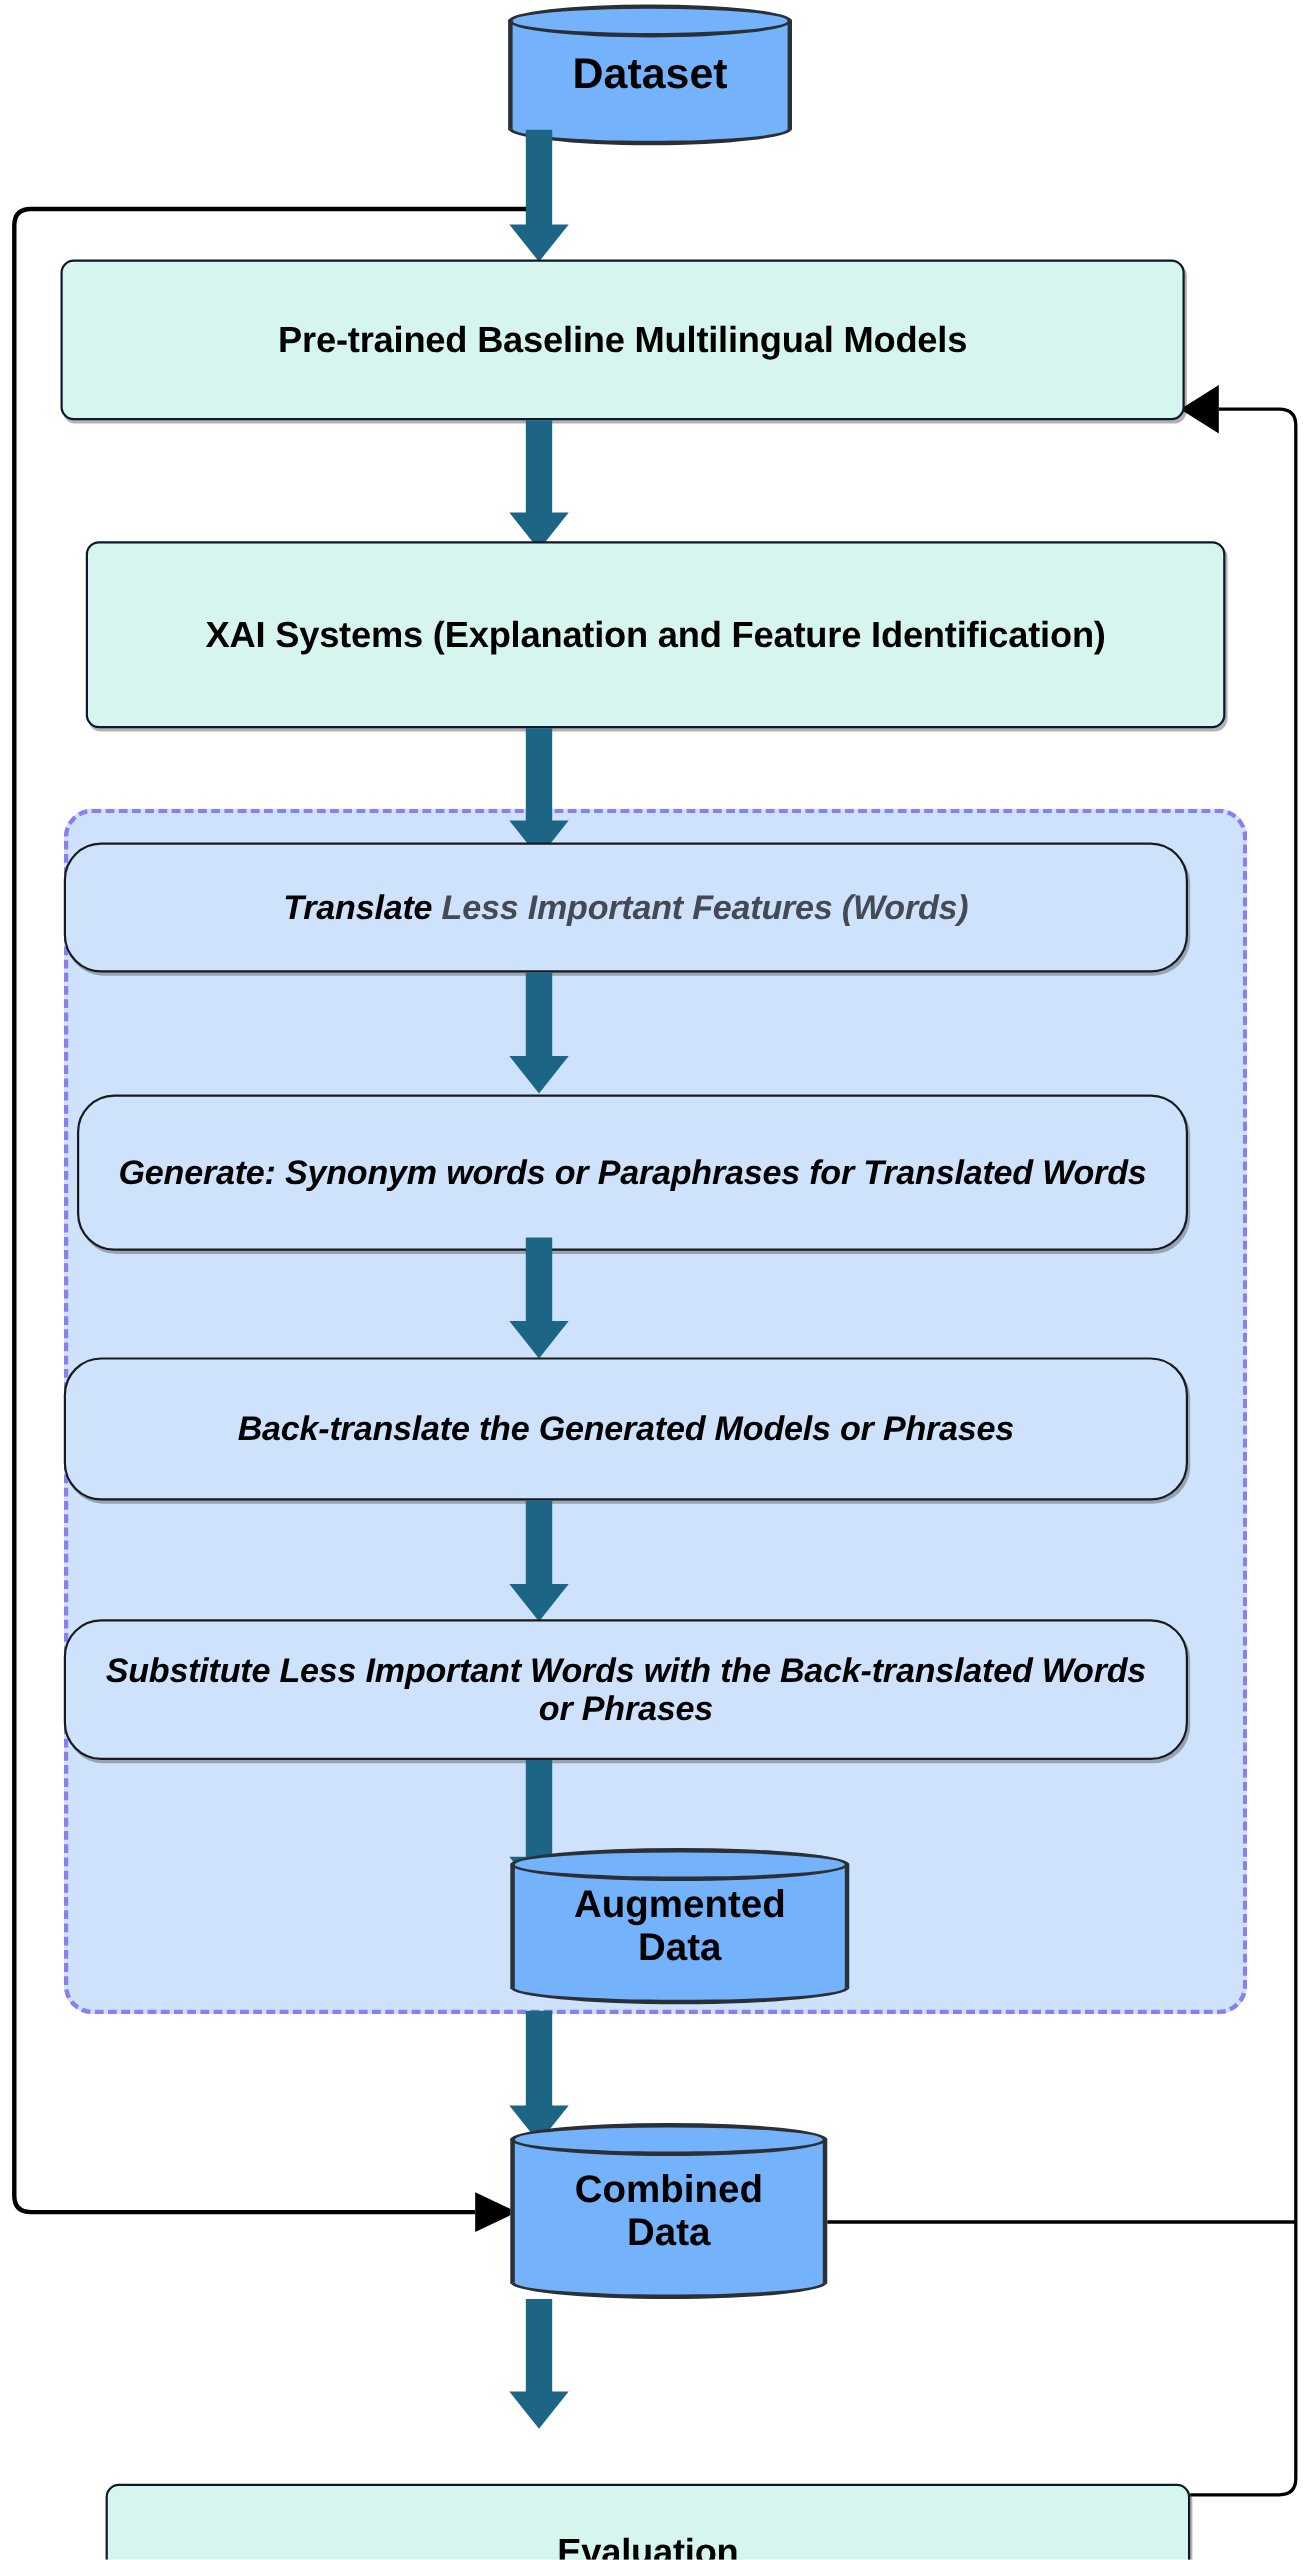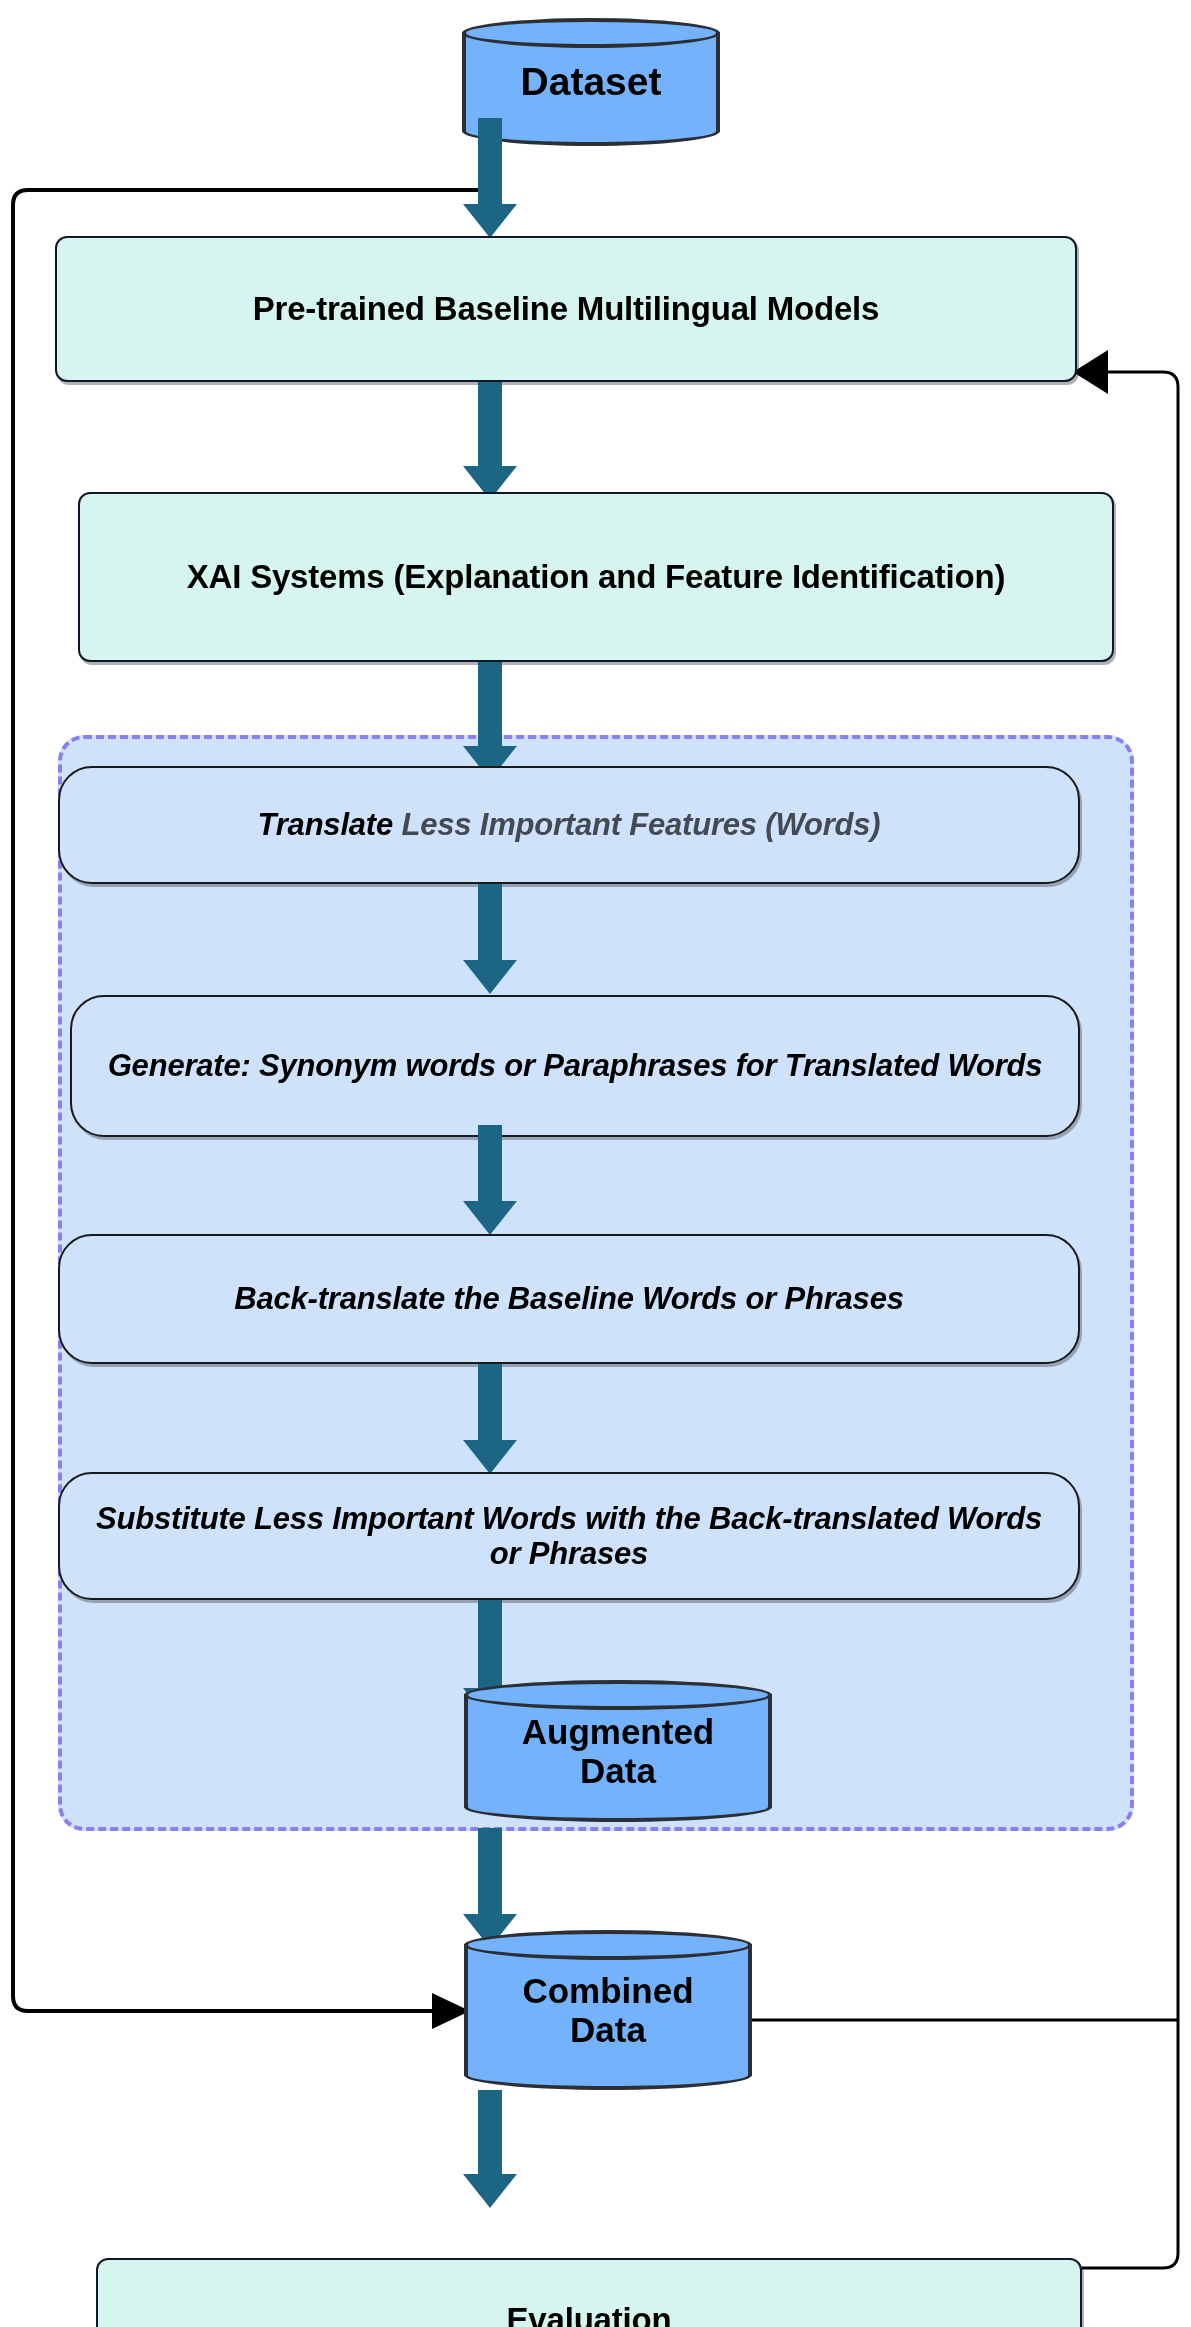--- a/index.html
+++ b/index.html
@@ -161,21 +161,21 @@
     <polygon points="432,1993 470,2011 432,2029" fill="#000000"></polygon>
 
     <path d="M 1082 2268 L 1163 2268 Q 1178 2268 1178 2253 L 1178 387 Q 1178 372 1163 372 L 1108 372" fill="none" stroke="#000000" stroke-width="3"></path>
     <polygon points="1108,350 1073,372 1108,394" fill="#000000"></polygon>
 
     <path d="M 752 2020 L 1178 2020" fill="none" stroke="#000000" stroke-width="3"></path>
   </svg>
 
   <div class="group-dashed" style="left:58px; top:735px; width:1076px; height:1096px;"></div>
 
-  <div class="cyl" style="left:462px; top:18px; width:258px; height:128px;">
+  <div class="cyl" style="left:462px; top:4px; width:258px; height:128px;">
     <div class="cyl-body"></div>
     <div class="cyl-bottom"></div>
     <div class="cyl-top"></div>
     <div class="cyl-label" style="font-size:39px;">Dataset</div>
   </div>
 
   <div class="arrow" style="left:459px; top:118px; width:62px; height:120px;">
     <div class="shaft" style="height:88px;"></div>
     <div class="head"></div>
   </div>
@@ -212,21 +212,21 @@
   <div class="node sub" style="left:70px; top:995px; width:1010px; height:142px; padding:0 32px;">
     <span>Generate: Synonym words or Paraphrases for Translated Words</span>
   </div>
 
   <div class="arrow" style="left:459px; top:1125px; width:62px; height:110px;">
     <div class="shaft" style="height:78px;"></div>
     <div class="head"></div>
   </div>
 
   <div class="node sub" style="left:58px; top:1234px; width:1022px; height:130px; padding:0 32px;">
-    <span>Back-translate the Baseline Words or Phrases</span>
+    <span>Back-translate the Generated Models or Phrases</span>
   </div>
 
   <div class="arrow" style="left:459px; top:1364px; width:62px; height:110px;">
     <div class="shaft" style="height:78px;"></div>
     <div class="head"></div>
   </div>
 
   <div class="node sub" style="left:58px; top:1472px; width:1022px; height:128px; padding:0 26px;">
     <span>Substitute Less Important Words with the Back-translated Words or Phrases</span>
   </div>

